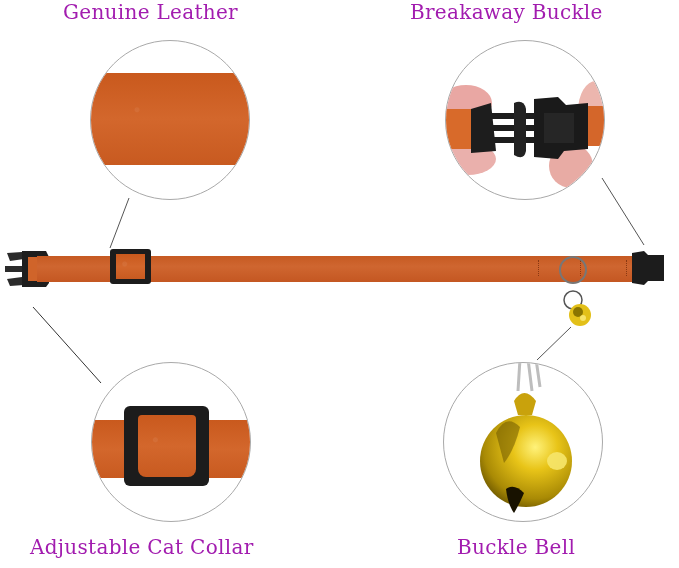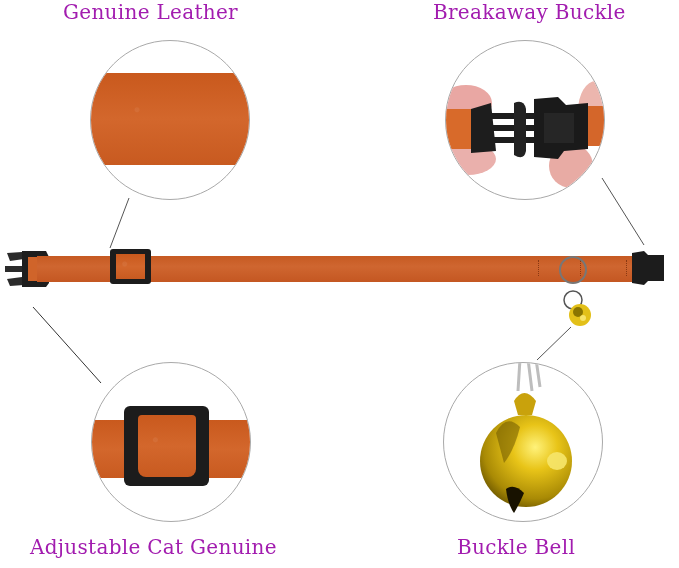--- a/index.html
+++ b/index.html
@@ -10,22 +10,22 @@
   .leather { position: absolute; background:
       radial-gradient(circle at 30% 40%, rgba(255,255,255,0.06) 0 2px, transparent 3px),
       linear-gradient(#c9591d, #d3672c 50%, #c85a20); }
   .black { position: absolute; background: #1c1c1c; }
   svg { position: absolute; }
 </style>
 </head>
 <body>
 
 <div class="label" style="left:63px; top:0px;">Genuine Leather</div>
-<div class="label" style="left:433px; top:0px;">Breakaway Buckle</div>
-<div class="label" style="left:30px; top:535px;">Adjustable Cat Genuine</div>
+<div class="label" style="left:410px; top:0px;">Breakaway Buckle</div>
+<div class="label" style="left:30px; top:535px;">Adjustable Cat Collar</div>
 <div class="label" style="left:457px; top:535px;">Buckle Bell</div>
 
 <svg width="679" height="568" style="left:0;top:0;">
   <line x1="129" y1="198" x2="110" y2="248" stroke="#555" stroke-width="1"></line>
   <line x1="33" y1="307" x2="101" y2="383" stroke="#333" stroke-width="1"></line>
   <line x1="602" y1="178" x2="644" y2="245" stroke="#555" stroke-width="1"></line>
   <line x1="571" y1="327" x2="537" y2="360" stroke="#555" stroke-width="1"></line>
 </svg>
 
 <div class="circle" style="left:90px; top:40px; width:160px; height:160px;">

